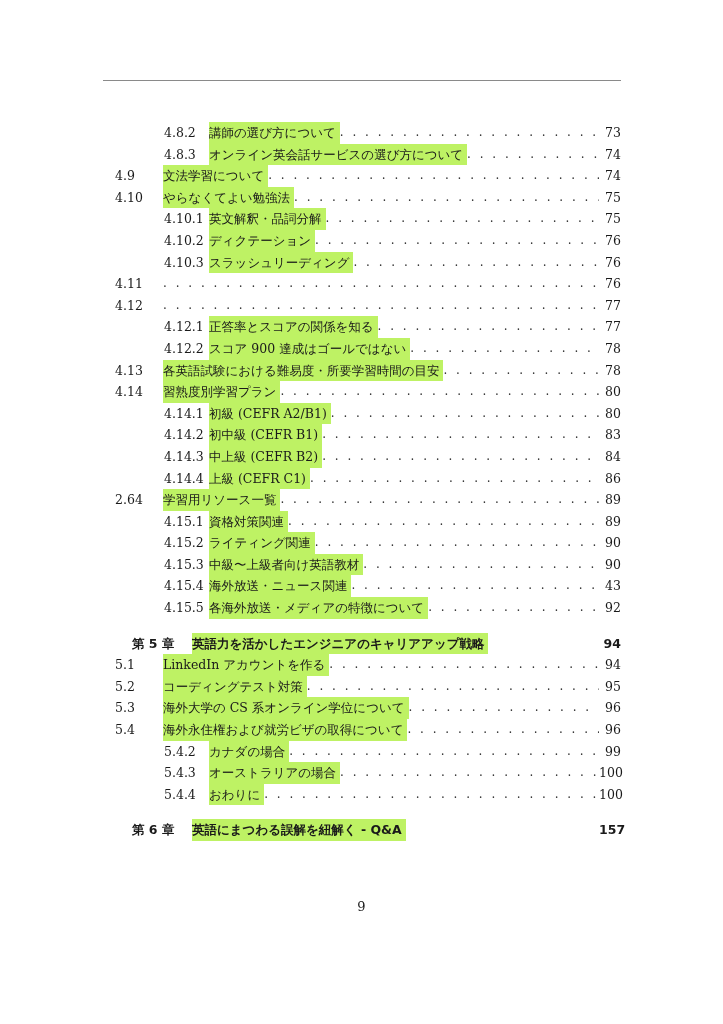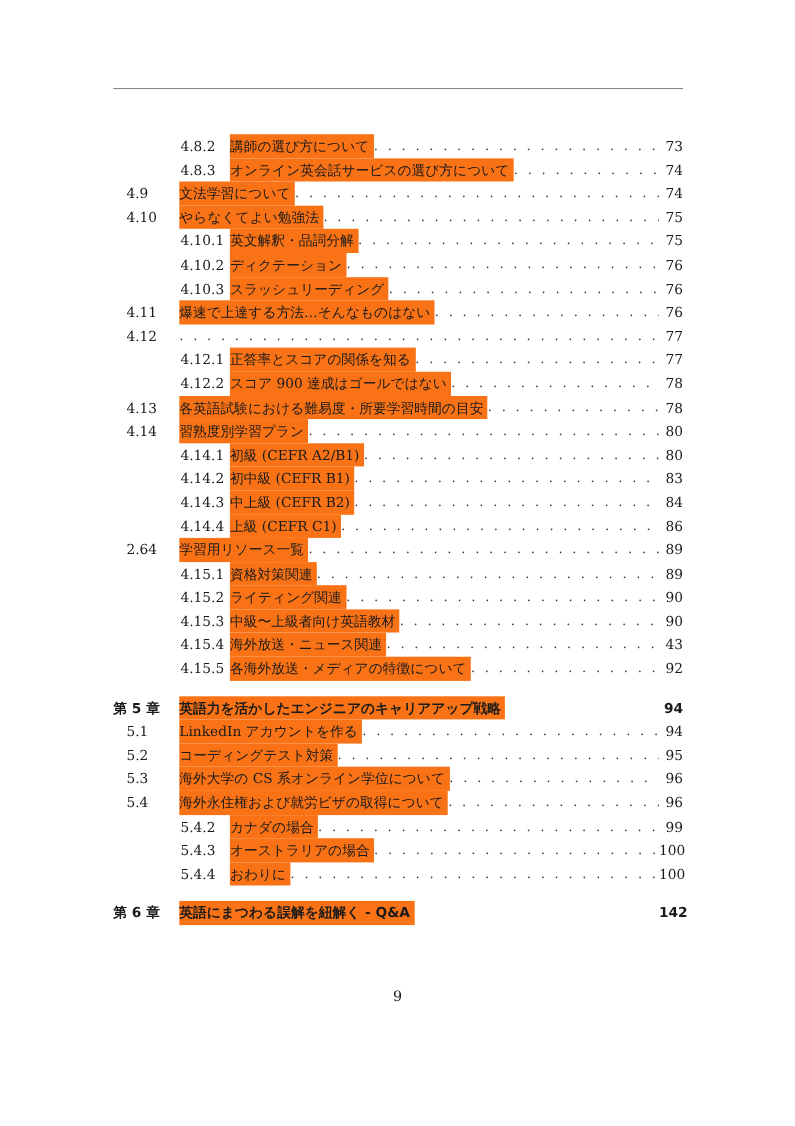--- a/index.html
+++ b/index.html
@@ -6,28 +6,28 @@
   body { width: 723px; height: 1024px; position: relative; overflow: hidden;
          font-family: "DejaVu Serif", "Liberation Serif", serif; color: #1a1a1a; }
   .rule { position: absolute; left: 103px; top: 80px; width: 518px; height: 0;
           border-top: 1px solid #8a8a8a; }
   .toc { position: absolute; left: 103px; top: 122px; width: 518px; }
   .row { position: relative; height: 21.6px; line-height: 21.6px; font-size: 12.5px;
          display: flex; align-items: flex-end; white-space: nowrap; }
   .row .num { flex: none; }
   .row.sec .num { width: 60px; padding-left: 12px; box-sizing: border-box; }
   .row.sub .num { margin-left: 61px; width: 45px; }
-  .row .title { flex: none; padding-right: 4px; background: #f97316; position: relative; z-index: 1; }
+  .row .title { flex: none; padding-right: 4px; background: #bef264; position: relative; z-index: 1; }
   .row .leader { flex: 1 1 auto; overflow: hidden; color: #333; letter-spacing: 0;
                  font-size: 12px; text-align: right; padding-right: 14px; }
   .row .leader::before { content: ". . . . . . . . . . . . . . . . . . . . . . . . . . . . . . . . . . . . . . . . . . . . . . . . . . . . . . . . . . . . . . ."; letter-spacing: 2.5px; }
   .row .page { flex: none; width: 22px; text-align: right; }
   .row.chap { font-family: "DejaVu Sans", "Liberation Sans", sans-serif; font-weight: bold;
               font-size: 12.5px; margin-top: 14px; }
-  .row.chap .num { width: 60px; }
+  .row.chap .num { width: 60px; margin-left: 29px; }
   .row.chap .fill { flex: 1 1 auto; }
   .folio { position: absolute; top: 899px; left: 0; width: 723px; text-align: center;
            font-size: 13px; }
 </style>
 </head>
 <body>
 
 <div class="rule"></div>
 
 <div class="toc">
@@ -69,21 +69,20 @@
     <span class="page">76</span>
   </div>
   <div class="row sub">
     <span class="num">4.10.3</span>
     <span class="title">スラッシュリーディング</span>
     <span class="leader"></span>
     <span class="page">76</span>
   </div>
   <div class="row sec">
     <span class="num">4.11</span>
-    <span class="title">爆速で上達する方法…そんなものはない</span>
     <span class="leader"></span>
     <span class="page">76</span>
   </div>
   <div class="row sec">
     <span class="num">4.12</span>
     <span class="leader"></span>
     <span class="page">77</span>
   </div>
   <div class="row sub">
     <span class="num">4.12.1</span>
@@ -216,17 +215,17 @@
     <span class="num">5.4.4</span>
     <span class="title">おわりに</span>
     <span class="leader"></span>
     <span class="page">100</span>
   </div>
 
   <div class="row chap">
     <span class="num">第 6 章</span>
     <span class="title">英語にまつわる誤解を紐解く - Q&amp;A</span>
     <span class="fill"></span>
-    <span class="page">142</span>
+    <span class="page">157</span>
   </div>
 </div>
 
 <div class="folio">9</div>
 
 </body></html>

